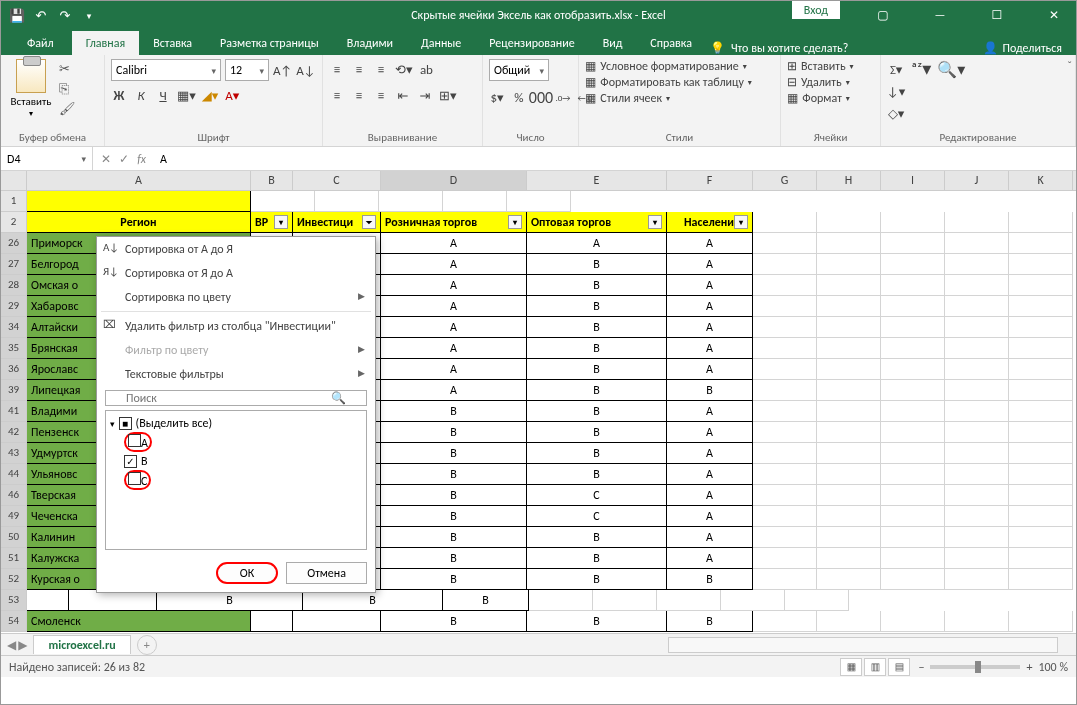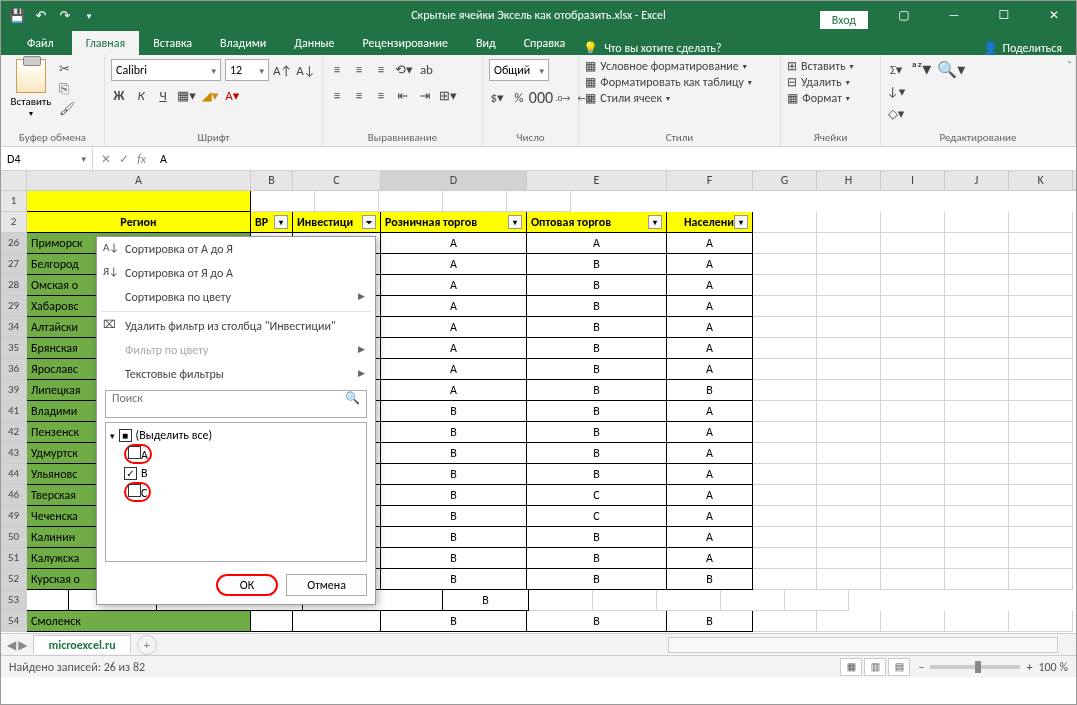--- a/index.html
+++ b/index.html
@@ -1,21 +1,21 @@
 <!DOCTYPE html>
 <html><head>
 <meta charset="utf-8">
 <style>
 *{box-sizing:border-box;margin:0;padding:0;font-family:"Segoe UI",Calibri,sans-serif;font-size:12px;user-select:none}
 body{background:#fff;width:1077px;height:705px;overflow:hidden;border:1px solid #999;position:relative}
 .titlebar{height:28px;background:#217346;color:#fff;display:flex;align-items:center;position:relative}
 .qat{display:flex;align-items:center;gap:8px;padding:0 8px}
 .qat-ico{width:16px;height:16px;display:flex;align-items:center;justify-content:center;color:#fff;font-size:13px;cursor:pointer}
 .title-center{position:absolute;left:50%;transform:translateX(-50%);font-size:12px;color:#fff}
-.title-right{margin-left:auto;display:flex;align-items:flex-end;gap:6px}
+.title-right{margin-left:auto;display:flex;align-items:flex-start;gap:13px}
 .login-btn{background:#fff;color:#217346;padding:2px 12px;font-size:12px;margin-right:8px;cursor:pointer}
 .win-btn{width:44px;height:28px;display:flex;align-items:center;justify-content:center;color:#fff;font-size:12px;cursor:pointer}
 .ribtabs{height:26px;background:#217346;display:flex;align-items:flex-end;padding-left:8px}
 .ribtab{color:#fff;padding:5px 14px;font-size:12px;cursor:pointer}
 .ribtab.active{background:#f3f3f3;color:#217346}
 .ribtab.file{padding:5px 18px}
 .tell-me{display:flex;align-items:center;color:#fff;gap:6px;margin-left:4px}
 .share{margin-left:auto;color:#fff;display:flex;align-items:center;gap:4px;padding-right:14px}
 .ribbon{height:92px;background:#f3f3f3;border-bottom:1px solid #d4d4d4;display:flex;position:relative}
 .rgroup{border-right:1px solid #e1e1e1;padding:4px 6px 2px;display:flex;flex-direction:column;position:relative}
@@ -60,21 +60,21 @@
 .colA{width:224px}.colB{width:42px}.colC{width:88px}.colD{width:146px}.colE{width:140px}.colF{width:86px}
 .colG,.colH,.colI,.colJ,.colK{width:64px}
 .green{background:#70ad47}
 .filter-dd{width:14px;height:14px;border:1px solid #999;background:#f8f8f8;font-size:8px;display:inline-flex;align-items:center;justify-content:center;float:right;margin-top:3px}
 .filter-menu{position:absolute;left:95px;top:65px;width:280px;background:#fff;border:1px solid #999;box-shadow:2px 2px 8px rgba(0,0,0,.3);z-index:100}
 .fm-item{padding:5px 10px 5px 28px;position:relative;font-size:12px;color:#444;cursor:pointer}
 .fm-item.disabled{color:#aaa;cursor:default}
 .fm-ico{position:absolute;left:6px;top:4px;width:16px;font-size:11px}
 .fm-arrow{float:right;font-size:9px;color:#666}
 .fm-sep{height:1px;background:#e1e1e1;margin:2px 4px}
-.fm-search{margin:4px 8px;border:1px solid #ababab;height:28px;display:flex;align-items:flex-start;padding:0 6px}
+.fm-search{margin:4px 8px;border:1px solid #ababab;height:16px;display:flex;align-items:flex-end;padding:0 20px}
 .fm-search input{border:none;outline:none;flex:1;font-size:12px}
 .fm-tree{margin:4px 8px;border:1px solid #ababab;height:140px;padding:4px;overflow:auto}
 .fm-tree-item{display:flex;align-items:center;gap:4px;padding:1px 0 1px 14px;font-size:12px}
 .fm-tree-item.root{padding-left:0}
 .chk{width:13px;height:13px;border:1px solid #333;display:inline-flex;align-items:center;justify-content:center;font-size:10px}
 .red-oval{border:2px solid red;border-radius:10px;padding:0 2px}
 .fm-btns{display:flex;justify-content:flex-end;gap:8px;padding:8px}
 .fm-btn{border:1px solid #ababab;background:#fdfdfd;padding:3px 20px;font-size:12px;cursor:pointer}
 .fm-btn.ok{border:2px solid red;border-radius:12px;padding:2px 22px}
 .tabstrip{height:22px;border-top:1px solid #ccc;background:#f3f3f3;display:flex;align-items:center;position:relative}
@@ -107,20 +107,21 @@
     <div class="win-btn">—</div>
     <div class="win-btn">☐</div>
     <div class="win-btn">✕</div>
   </div>
 </div>
 
 <div class="ribtabs">
   <div class="ribtab file">Файл</div>
   <div class="ribtab active">Главная</div>
   <div class="ribtab">Вставка</div>
+  <div class="ribtab">Разметка страницы</div>
   <div class="ribtab">Владими</div>
   <div class="ribtab">Данные</div>
   <div class="ribtab">Рецензирование</div>
   <div class="ribtab">Вид</div>
   <div class="ribtab">Справка</div>
   <div class="tell-me">
       <span>💡</span>
       <span>Что вы хотите сделать?</span>
     </div>
   <div class="share">

